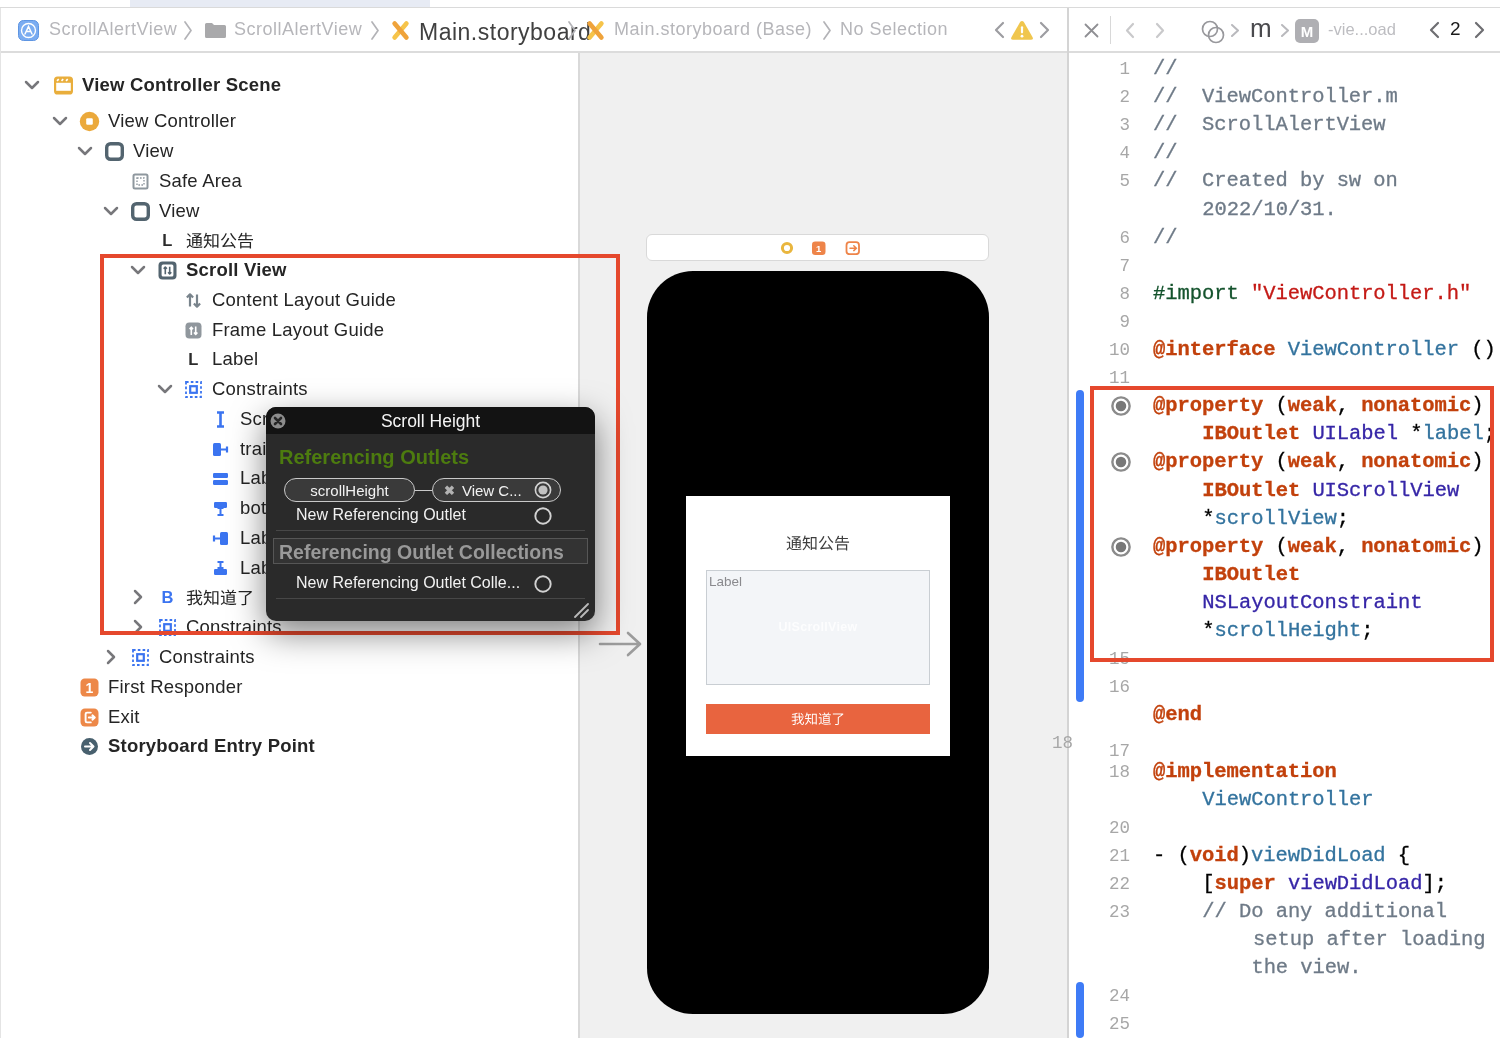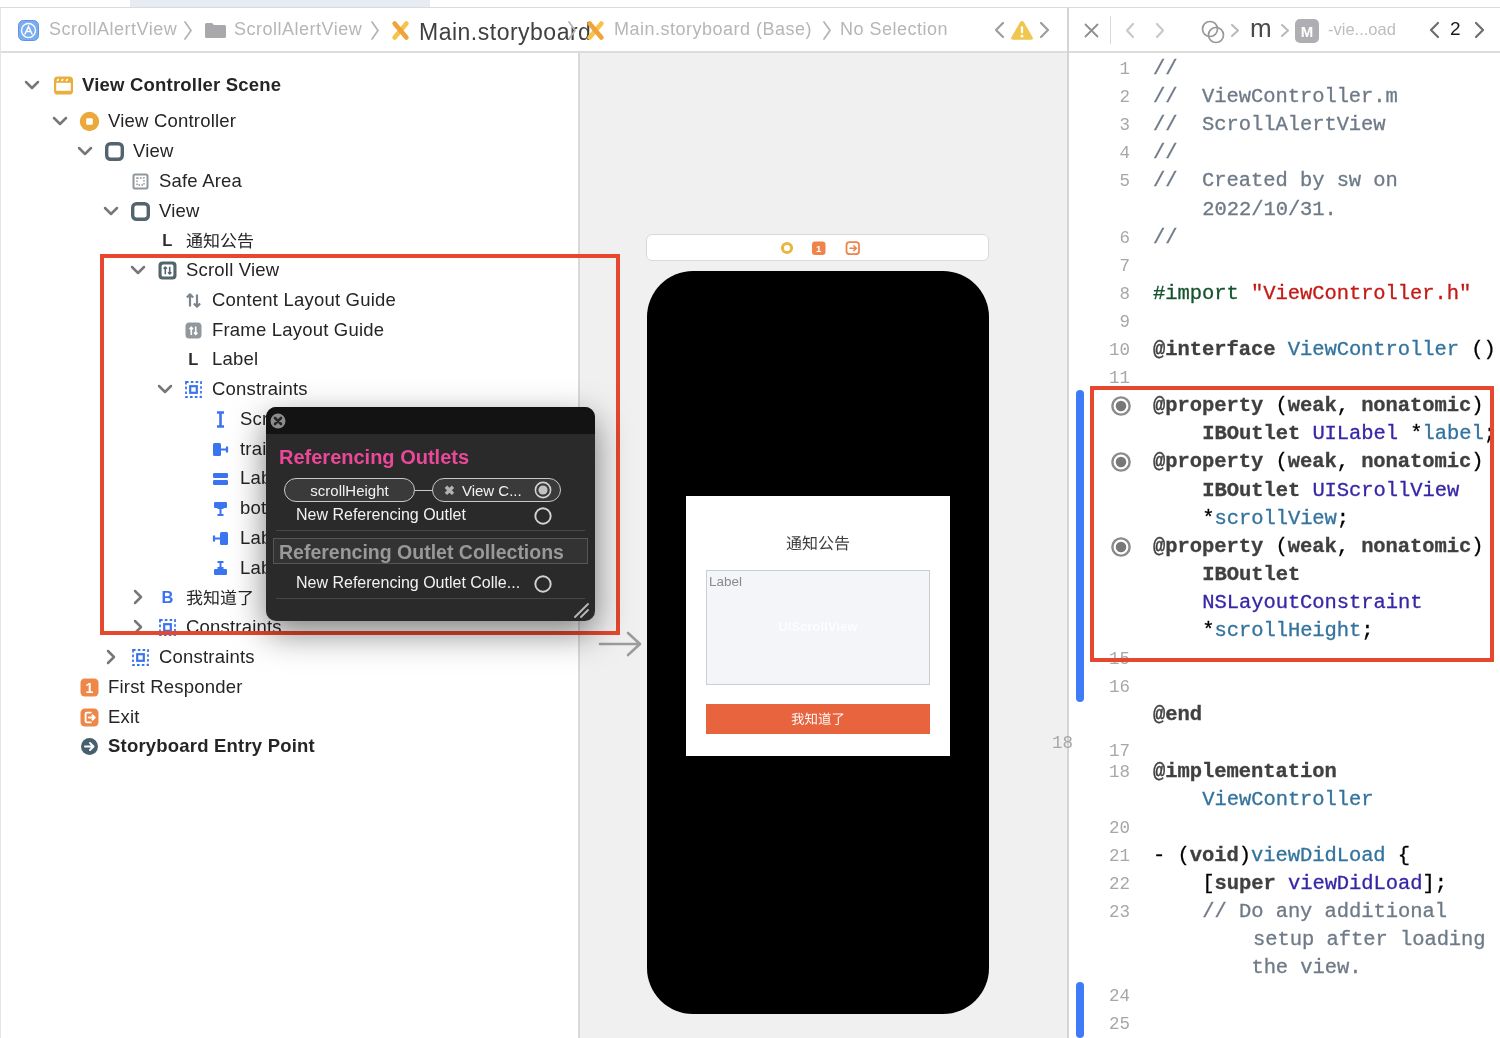--- a/index.html
+++ b/index.html
@@ -3,21 +3,21 @@
 *{margin:0;padding:0;box-sizing:border-box}
 html,body{width:1500px;height:1038px;overflow:hidden;background:#fff;
   font-family:"Liberation Sans",sans-serif;-webkit-font-smoothing:antialiased;position:relative}
 .abs{position:absolute}
 .row{position:absolute;height:30px;display:flex;align-items:center;white-space:nowrap;
   font-size:18.5px;color:#252525;letter-spacing:0.2px}
 .codeline{position:absolute;height:28px;line-height:28px;white-space:pre;-webkit-text-stroke:0.3px currentColor;
   font-family:"Liberation Mono",monospace;font-size:20.5px;letter-spacing:-0.06px}
 .lnum{position:absolute;height:28px;line-height:28px;text-align:right;width:43px;
   font-family:"Liberation Mono",monospace;font-size:17.5px;color:#A7A7A7}
-.k{color:#404040;font-weight:bold}
+.k{color:#c2410c;font-weight:bold}
 .cm{color:#6E7A87}
 .cls{color:#3626A7}
 .tl{color:#33739E}
 .pp{color:#14532d}
 .str{color:#C41A16}
 </style></head><body>
 
 <svg width="0" height="0" style="position:absolute">
     <defs>
       <path id="c0" d="M65 757C124 705 200 632 235 585L290 635C253 681 176 751 117 800ZM256 465H43V394H184V110C140 92 90 47 39 -8L86 -70C137 -2 186 56 220 56C243 56 277 22 318 -3C388 -45 471 -57 595 -57C703 -57 878 -52 948 -47C949 -27 961 7 969 26C866 16 714 8 596 8C485 8 400 15 333 56C298 79 276 97 256 108ZM364 803V744H787C746 713 695 682 645 658C596 680 544 701 499 717L451 674C513 651 586 619 647 589H363V71H434V237H603V75H671V237H845V146C845 134 841 130 828 129C816 129 774 129 726 130C735 113 744 88 747 69C814 69 857 69 883 80C909 91 917 109 917 146V589H786C766 601 741 614 712 628C787 667 863 719 917 771L870 807L855 803ZM845 531V443H671V531ZM434 387H603V296H434ZM434 443V531H603V443ZM845 387V296H671V387Z"></path>
@@ -192,21 +192,21 @@
         <use href="#c0" transform="translate(0,0)"></use>
         <use href="#c1" transform="translate(1000,0)"></use>
         <use href="#c2" transform="translate(2000,0)"></use>
         <use href="#c3" transform="translate(3000,0)"></use>
       </g>
     </svg>
   </div>
 <svg class="abs" style="left:130px;top:263px" width="16" height="14" viewBox="0 0 16 14">
     <polyline points="2,4 8,10 14,4" fill="none" stroke="#77777B" stroke-width="2.5" stroke-linecap="round" stroke-linejoin="round"></polyline>
   </svg>
-<div class="row" style="left:157px;top:255px;font-weight:normal">
+<div class="row" style="left:157px;top:255px;font-weight:bold">
     <svg width="21" height="21" viewBox="0 0 21 21" style="flex:none">
       <rect x="1.5" y="1.5" width="18" height="18" rx="4" fill="#53646F"></rect>
 <rect x="4.6" y="4.6" width="11.8" height="11.8" rx="1.5" fill="#fff"></rect>
 <path d="M8.3 14.2 L8.3 7.2 M6.7 8.8 L8.3 7 L9.9 8.8 M12.7 6.8 L12.7 13.8 M11.1 12.2 L12.7 14 L14.3 12.2" fill="none" stroke="#53646F" stroke-width="1.6" stroke-linejoin="round"></path>
     </svg>
     <span style="width:8px;flex:none"></span>
     <span>Scroll View</span>
   </div>
 <div class="row" style="left:183px;top:285px;font-weight:normal">
     <svg width="21" height="21" viewBox="0 0 21 21" style="flex:none">
@@ -452,23 +452,24 @@
 <div class="abs" style="left:1076px;top:390px;width:8px;height:312px;background:#3E7BF6;border-radius:4px"></div>
 <div class="abs" style="left:1076px;top:982px;width:8px;height:56px;background:#3E7BF6;border-radius:4px"></div>
 <div class="abs" style="left:1090px;top:386px;width:404px;height:276px;border:4px solid #E5482D"></div>
 <div class="abs" style="left:266px;top:407px;width:329px;height:214px;border-radius:10px;
 background:#2A2A2A;box-shadow:0 12px 34px rgba(0,0,0,0.5);overflow:hidden">
 <div style="position:absolute;left:0;top:0;width:329px;height:27px;background:#131313"></div>
 <svg style="position:absolute;left:4px;top:6px" width="16" height="16" viewBox="0 0 16 16">
 <circle cx="8" cy="8" r="7.5" fill="#8C8C8C"></circle>
 <path d="M5 5 L11 11 M11 5 L5 11" stroke="#262626" stroke-width="2.6" stroke-linecap="round"></path>
     </svg>
+<div style="position:absolute;left:0;top:4px;width:329px;text-align:center;font-size:17.5px;font-weight:normal;color:#F5F5F5">Scroll Height</div>
 <div style="position:absolute;left:13px;top:447px;font-size:18px;font-weight:bold;color:#9A9A9A"></div>
 </div>
-<div class="abs" style="left:279px;top:446px;font-size:20px;font-weight:bold;color:#ec4899">Referencing Outlets</div>
+<div class="abs" style="left:279px;top:446px;font-size:20px;font-weight:bold;color:#4d7c0f">Referencing Outlets</div>
 <div class="abs" style="left:284px;top:478px;width:131px;height:24px;border:1.5px solid #C9C9C9;background:#3A3A3A;
 border-radius:12px;display:flex;align-items:center;justify-content:center;font-size:15px;color:#F2F2F2">scrollHeight</div>
 <div class="abs" style="left:415px;top:489.5px;width:17px;height:1.5px;background:#C9C9C9"></div>
 <div class="abs" style="left:432px;top:478px;width:129px;height:24px;border:1.5px solid #C9C9C9;background:#3A3A3A;
 border-radius:12px;display:flex;align-items:center;font-size:15px;color:#F2F2F2">
 <span style="margin-left:11px;color:#B2B2B2;font-weight:bold;font-size:13px">✖</span>
 <span style="margin-left:7px">View C...</span>
   </div>
 <svg class="abs" style="left:534px;top:481px" width="18" height="18" viewBox="0 0 18 18">
 <circle cx="9" cy="9" r="7.6" fill="none" stroke="#D2D2D2" stroke-width="1.6"></circle>

